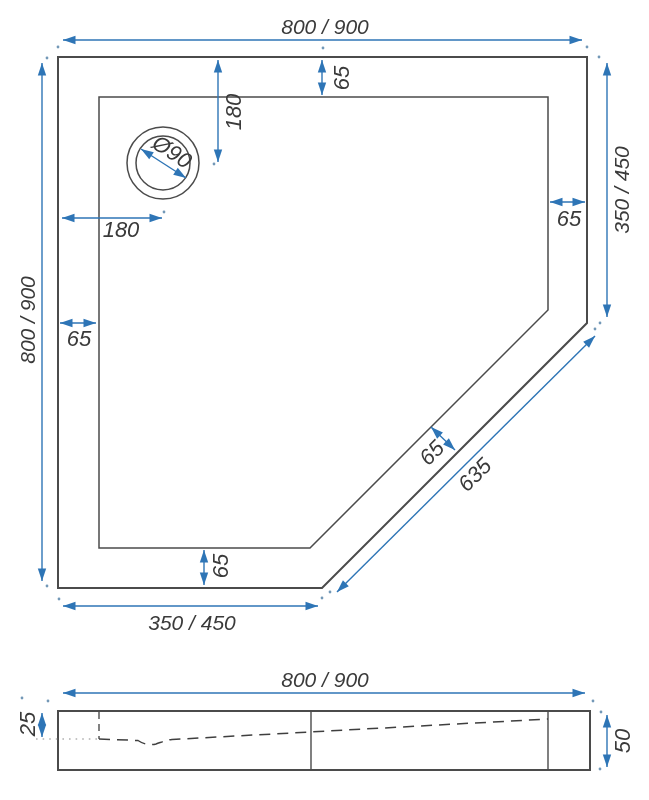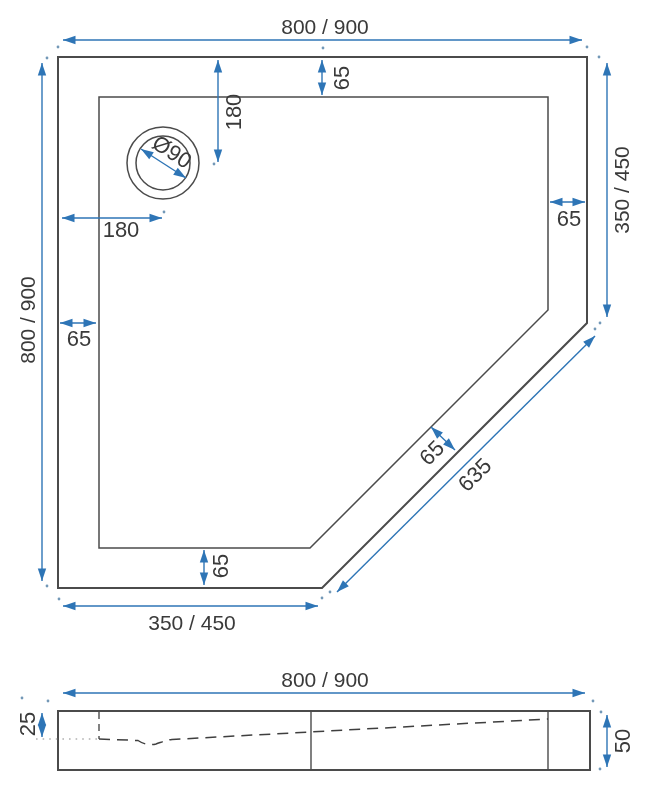--- a/index.html
+++ b/index.html
@@ -2,20 +2,21 @@
 <html><head>
 <meta charset="utf-8">
 <style>
   html,body{margin:0;padding:0;background:#ffffff;}
   .page{
     position:relative;
     width:649px;height:800px;
     background:#ffffff;
     font-family:"Liberation Sans", sans-serif;
     overflow:hidden;
+    font-style:italic;
   }
   svg{display:block;}
   text{
     font-family:"Liberation Sans", sans-serif;
     fill:#3a3a3a;
   }
   .lbl-lg{font-size:21px;}
   .lbl-md{font-size:22px;}
 </style>
 </head>

